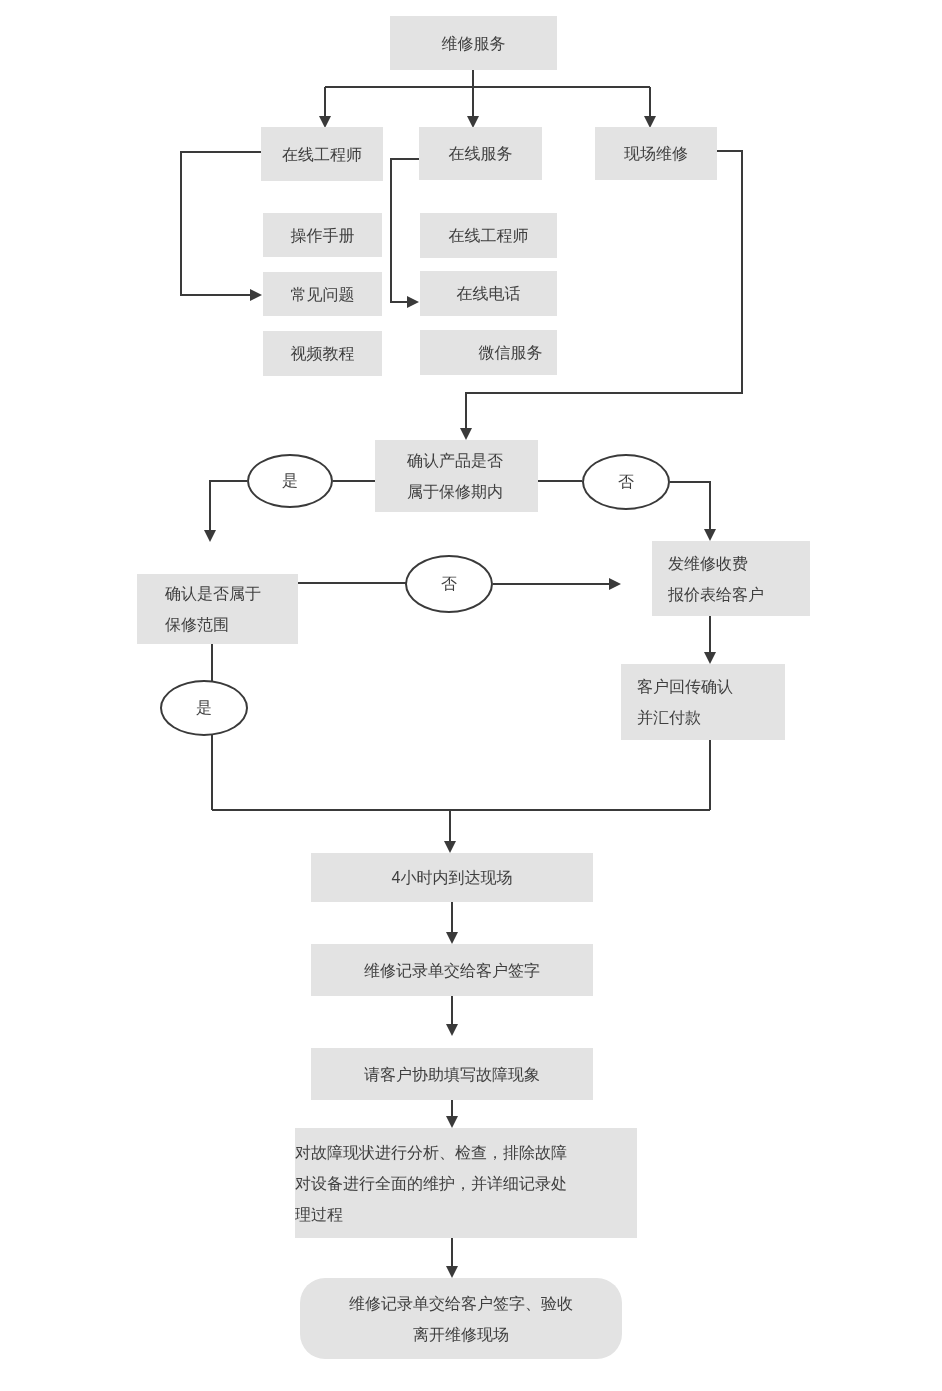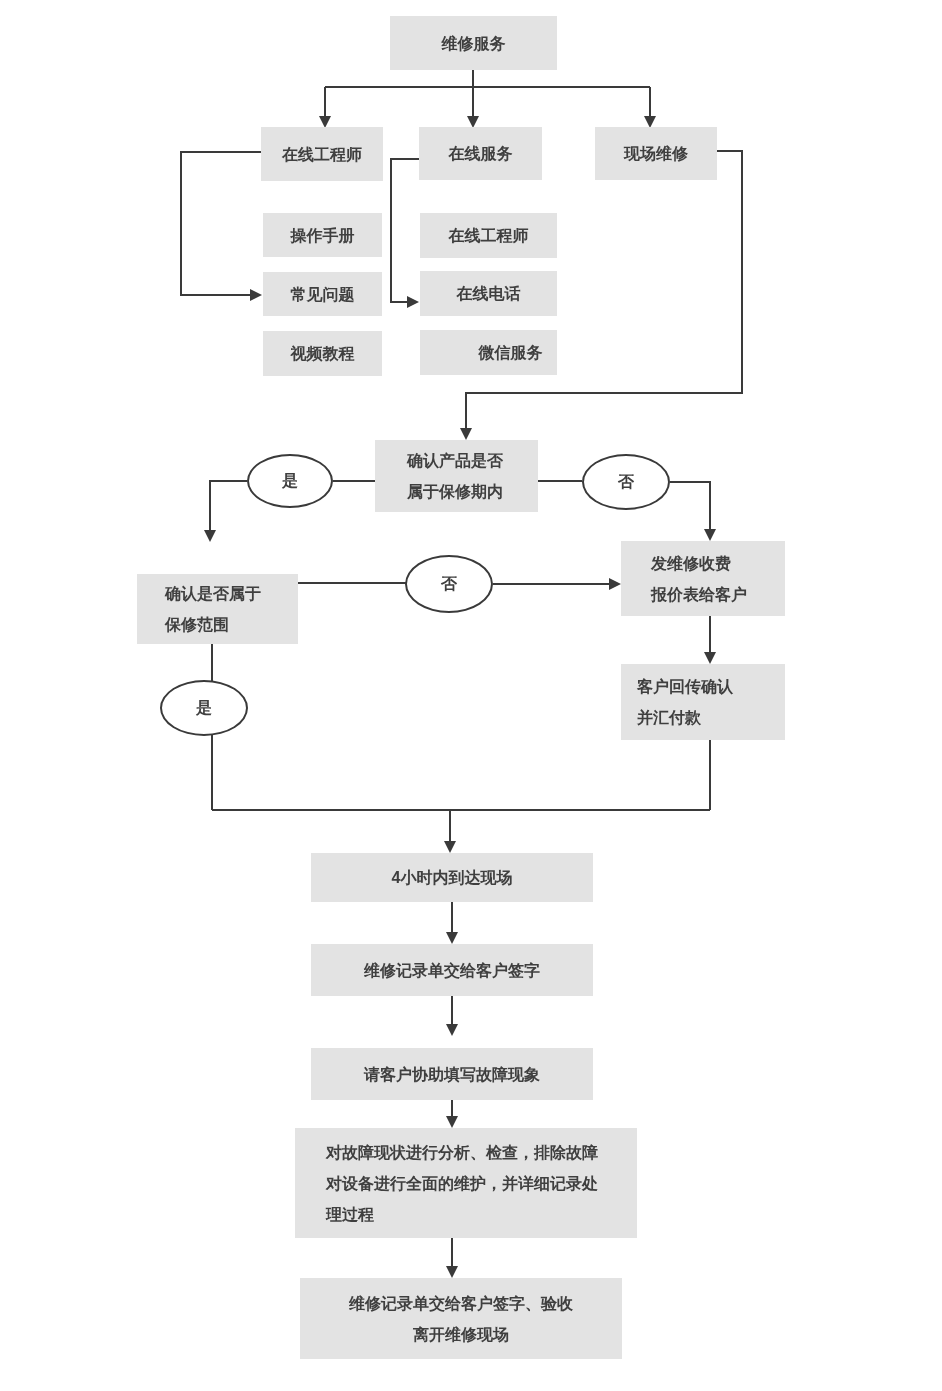--- a/index.html
+++ b/index.html
@@ -9,21 +9,20 @@
     --ellipse-fill:#ffffff;
     --background:#ffffff;
   }
   html,body{margin:0;padding:0;background:var(--background);}
   body{font-family:"Liberation Sans","DejaVu Sans",sans-serif;}
   .canvas{
     position:relative;
     width:810px;height:1391px;
     background:var(--background);
     overflow:hidden;
-    font-weight:bold;
   }
   .connectors{position:absolute;left:0;top:0;pointer-events:none;}
   .connectors path{stroke:var(--line);stroke-width:2;fill:none;}
   .connectors .arrowhead{fill:var(--line);stroke:none;}
 
   .node{
     position:absolute;
     background:var(--node-fill);
     color:var(--text);
     font-size:16px;
@@ -52,27 +51,27 @@
   .n-manual   {left:263px;top:213px; width:119px;height:44px;}
   .n-faq      {left:263px;top:272px; width:119px;height:44px;}
   .n-video    {left:263px;top:331px; width:119px;height:45px;}
   .n-online   {left:419px;top:127px; width:123px;height:53px;}
   .n-engineer {left:420px;top:213px; width:137px;height:45px;}
   .n-phone    {left:420px;top:271px; width:137px;height:45px;}
   .n-wechat   {left:420px;top:330px; width:137px;height:45px;padding-left:44px;}
   .n-onsite   {left:595px;top:127px; width:122px;height:53px;}
   .n-period   {left:375px;top:440px; width:163px;height:72px;padding-left:32px;}
   .n-scope    {left:137px;top:542px; width:161px;height:70px;padding-left:28px;margin-top:32px;}
-  .n-quote    {left:621px;top:541px; width:164px;height:75px;padding-left:30px;}
+  .n-quote    {left:652px;top:541px; width:164px;height:75px;padding-left:16px;}
   .n-confirm  {left:621px;top:664px; width:164px;height:76px;padding-left:16px;}
   .n-arrive   {left:311px;top:853px; width:282px;height:49px;}
   .n-basic    {left:311px;top:944px; width:282px;height:52px;}
   .n-fault    {left:311px;top:1036px;width:282px;height:52px;margin-top:12px;}
-  .n-analyze  {left:295px;top:1128px;width:342px;height:110px;padding-left:31px;padding-right:6px;}
-  .n-sign     {left:300px;top:1278px;width:322px;height:81px;}
+  .n-analyze  {left:295px;top:1128px;width:342px;height:110px;padding-right:6px;}
+  .n-sign     {left:300px;top:1278px;width:322px;height:81px;border-radius:25px;}
 
   
   .e-yes-top    {left:247px;top:454px;width:86px;height:54px;}
   .e-no-top     {left:582px;top:454px;width:88px;height:56px;}
   .e-no-mid     {left:405px;top:555px;width:88px;height:58px;}
   .e-yes-bottom {left:160px;top:680px;width:88px;height:56px;}
 </style>
 </head>
 <body>
 

